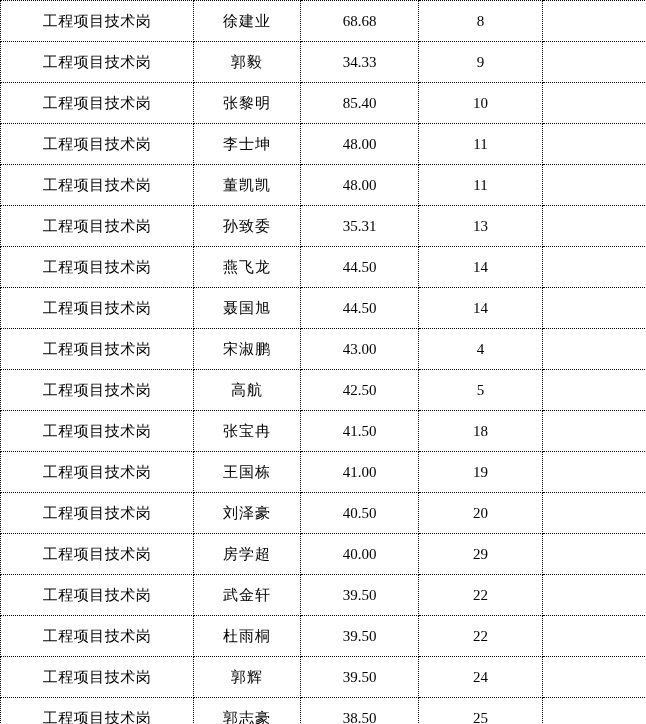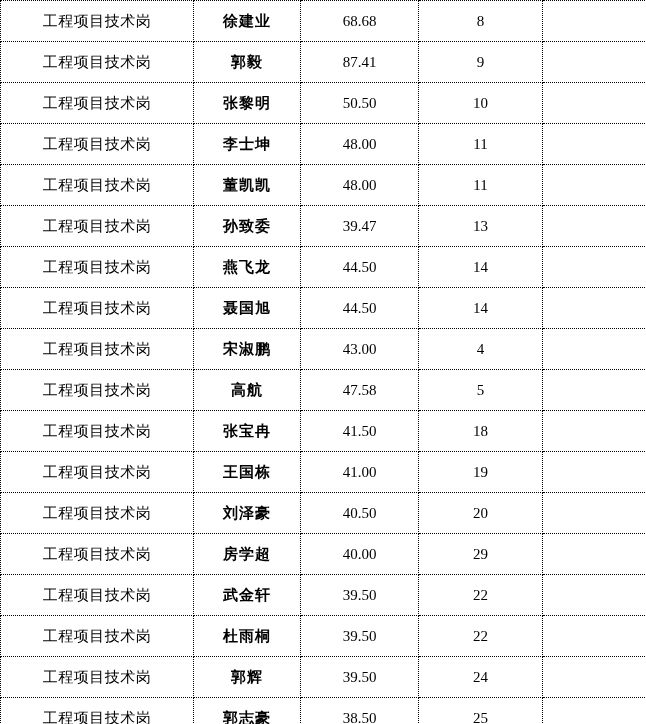--- a/index.html
+++ b/index.html
@@ -41,21 +41,21 @@
     font-family: "Liberation Serif", "DejaVu Serif", serif;
   }
   
   col.c-pos   { width: 193px; }
   col.c-name  { width: 107px; }
   col.c-score { width: 118px; }
   col.c-rank  { width: 124px; }
   col.c-note  { width: 104px; }
 
   td.pos   { font-size: 15px; letter-spacing: 0.5px; }
-  td.name  { font-size: 15px; letter-spacing: 1px; font-weight: bold; }
+  td.name  { font-size: 15px; letter-spacing: 1px; }
   td.score { font-size: 15px; font-family: "Liberation Serif", "DejaVu Serif", serif; }
   td.rank  { font-size: 15px; }
   td.note  { font-size: 15px; }
 </style>
 </head>
 <body>
 
 <div class="sheet">
   <table class="grid">
     <colgroup>
@@ -69,49 +69,49 @@
       <tr>
         <td class="pos">工程项目技术岗</td>
         <td class="name">徐建业</td>
         <td class="score">68.68</td>
         <td class="rank">8</td>
         <td class="note"></td>
       </tr>
       <tr>
         <td class="pos">工程项目技术岗</td>
         <td class="name">郭毅</td>
-        <td class="score">87.41</td>
+        <td class="score">34.33</td>
         <td class="rank">9</td>
         <td class="note"></td>
       </tr>
       <tr>
         <td class="pos">工程项目技术岗</td>
         <td class="name">张黎明</td>
-        <td class="score">50.50</td>
+        <td class="score">85.40</td>
         <td class="rank">10</td>
         <td class="note"></td>
       </tr>
       <tr>
         <td class="pos">工程项目技术岗</td>
         <td class="name">李士坤</td>
         <td class="score">48.00</td>
         <td class="rank">11</td>
         <td class="note"></td>
       </tr>
       <tr>
         <td class="pos">工程项目技术岗</td>
         <td class="name">董凯凯</td>
         <td class="score">48.00</td>
         <td class="rank">11</td>
         <td class="note"></td>
       </tr>
       <tr>
         <td class="pos">工程项目技术岗</td>
         <td class="name">孙致委</td>
-        <td class="score">39.47</td>
+        <td class="score">35.31</td>
         <td class="rank">13</td>
         <td class="note"></td>
       </tr>
       <tr>
         <td class="pos">工程项目技术岗</td>
         <td class="name">燕飞龙</td>
         <td class="score">44.50</td>
         <td class="rank">14</td>
         <td class="note"></td>
       </tr>
@@ -125,21 +125,21 @@
       <tr>
         <td class="pos">工程项目技术岗</td>
         <td class="name">宋淑鹏</td>
         <td class="score">43.00</td>
         <td class="rank">4</td>
         <td class="note"></td>
       </tr>
       <tr>
         <td class="pos">工程项目技术岗</td>
         <td class="name">高航</td>
-        <td class="score">47.58</td>
+        <td class="score">42.50</td>
         <td class="rank">5</td>
         <td class="note"></td>
       </tr>
       <tr>
         <td class="pos">工程项目技术岗</td>
         <td class="name">张宝冉</td>
         <td class="score">41.50</td>
         <td class="rank">18</td>
         <td class="note"></td>
       </tr>

